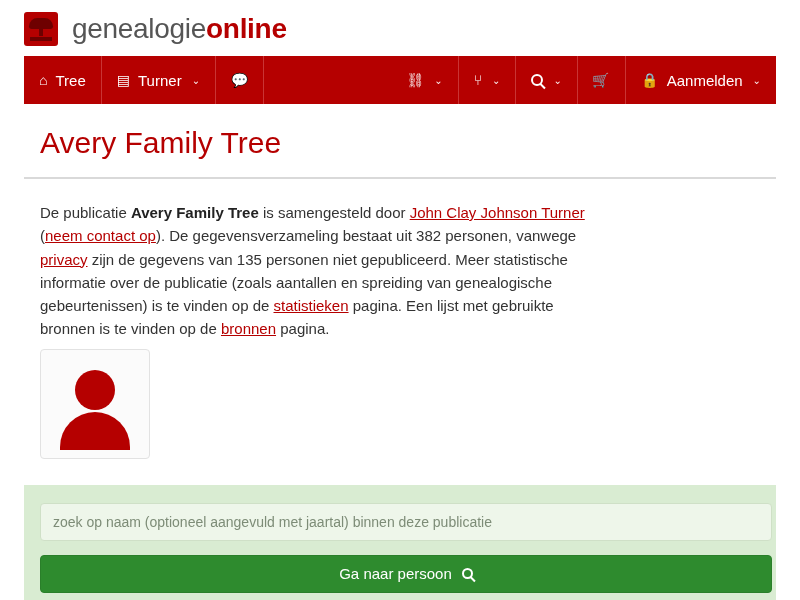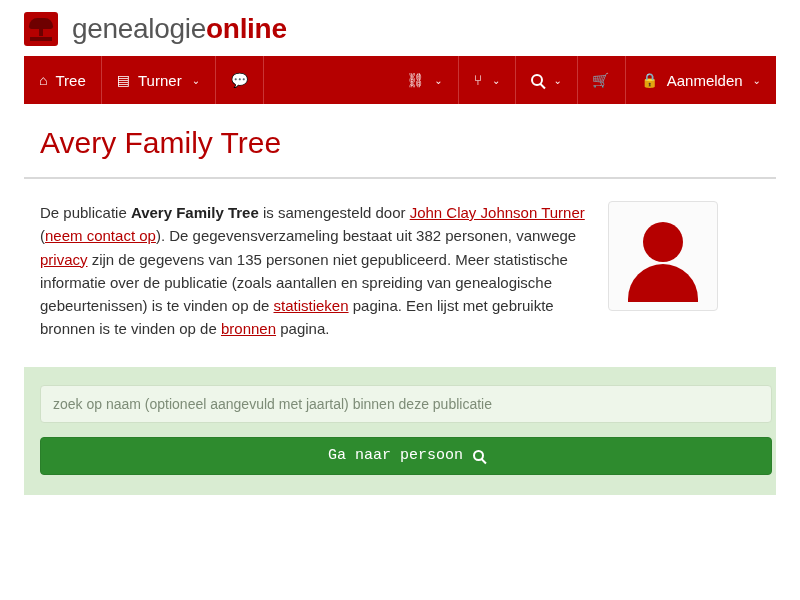--- a/index.html
+++ b/index.html
@@ -110,20 +110,21 @@
     line-height: 1.1;
   }
 
   
   .body-wrap {
     margin: 0 24px;
     padding: 22px 16px 16px 16px;
     display: flex;
     gap: 8px;
     align-items: flex-start;
+    flex-direction: column;
   }
   .intro {
     flex: 1 1 auto;
     font-size: 15px;
     line-height: 1.55;
     color: #333333;
     max-width: 560px;
   }
   .intro a {
     color: #b50000;
@@ -186,21 +187,21 @@
     background: #2e8b2e;
     border: 1px solid #2a7f2a;
     border-radius: 4px;
     color: #ffffff;
     font-size: 15px;
     display: flex;
     align-items: center;
     justify-content: center;
     gap: 10px;
     cursor: pointer;
-    font-family: Liberation Mono, monospace;
+    font-family: Liberation Sans, sans-serif;
   }
   .mag {
     display: inline-block;
     width: 11px; height: 11px;
     border: 2px solid #ffffff;
     border-radius: 50%;
     position: relative;
   }
   .mag::after {
     content: "";

